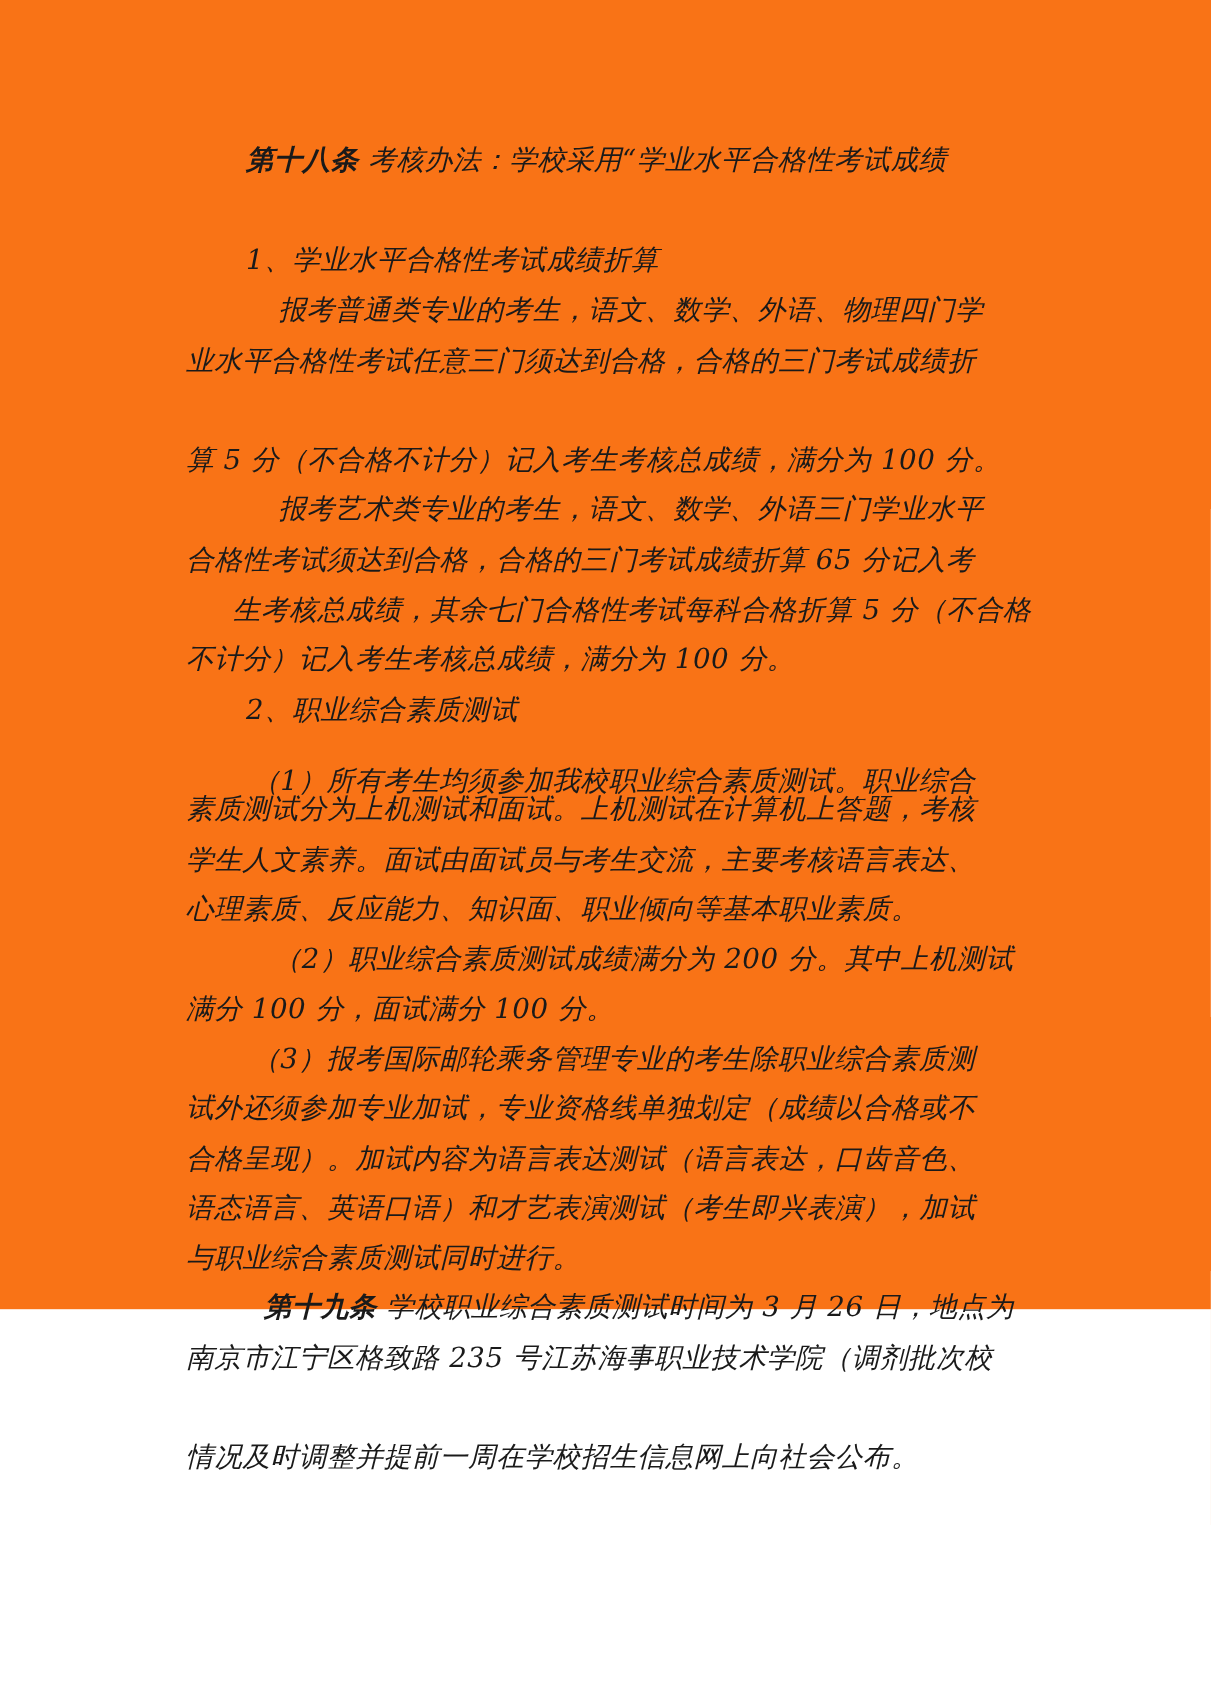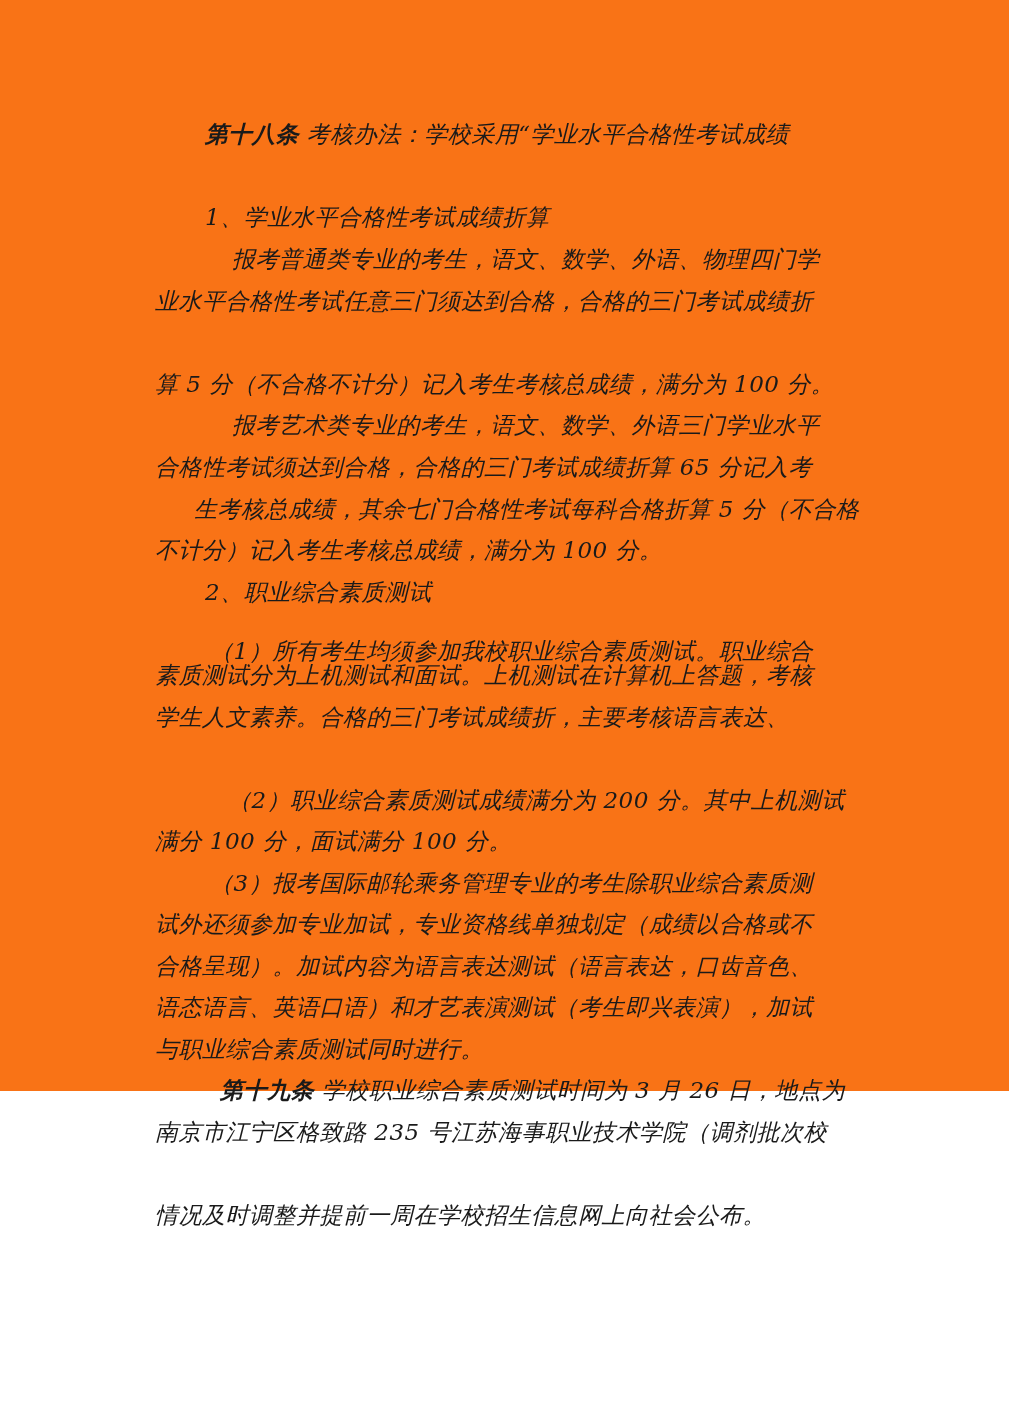--- a/index.html
+++ b/index.html
@@ -28,21 +28,22 @@
 
   <div class="line" style="top:410px; left:232px;">报考艺术类专业的考生，语文、数学、外语三门学业水平</div>
   <div class="line" style="top:452px;">合格性考试须达到合格，合格的三门考试成绩折算 65 分记入考</div>
   <div class="line" style="top:494px;margin-left:39px;">生考核总成绩，其余七门合格性考试每科合格折算 5 分（不合格</div>
   <div class="line" style="top:535px;">不计分）记入考生考核总成绩，满分为 100 分。</div>
 
   <div class="line" style="top:577px; left:205px;">2、职业综合素质测试</div>
 
   <div class="line" style="top:619px; left:210px;margin-top:17px;">（1）所有考生均须参加我校职业综合素质测试。职业综合</div>
   <div class="line" style="top:660px;">素质测试分为上机测试和面试。上机测试在计算机上答题，考核</div>
-  <div class="line" style="top:702px;">学生人文素养。合格的三门考试成绩折，主要考核语言表达、</div>
+  <div class="line" style="top:702px;">学生人文素养。面试由面试员与考生交流，主要考核语言表达、</div>
+  <div class="line" style="top:743px;">心理素质、反应能力、知识面、职业倾向等基本职业素质。</div>
 
   <div class="line" style="top:785px; left:228px;">（2）职业综合素质测试成绩满分为 200 分。其中上机测试</div>
   <div class="line" style="top:826px;">满分 100 分，面试满分 100 分。</div>
 
   <div class="line" style="top:868px; left:210px;">（3）报考国际邮轮乘务管理专业的考生除职业综合素质测</div>
   <div class="line" style="top:909px;">试外还须参加专业加试，专业资格线单独划定（成绩以合格或不</div>
   <div class="line" style="top:951px;">合格呈现）。加试内容为语言表达测试（语言表达，口齿音色、</div>
   <div class="line" style="top:992px;">语态语言、英语口语）和才艺表演测试（考生即兴表演），加试</div>
   <div class="line" style="top:1034px;">与职业综合素质测试同时进行。</div>
 

